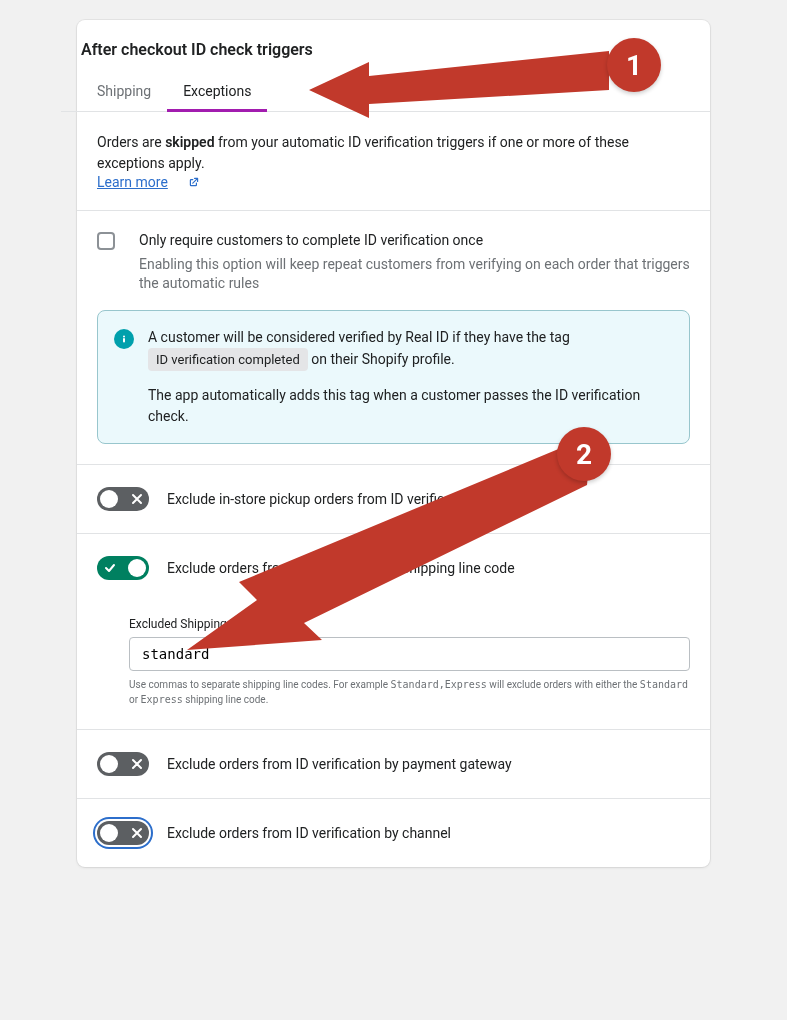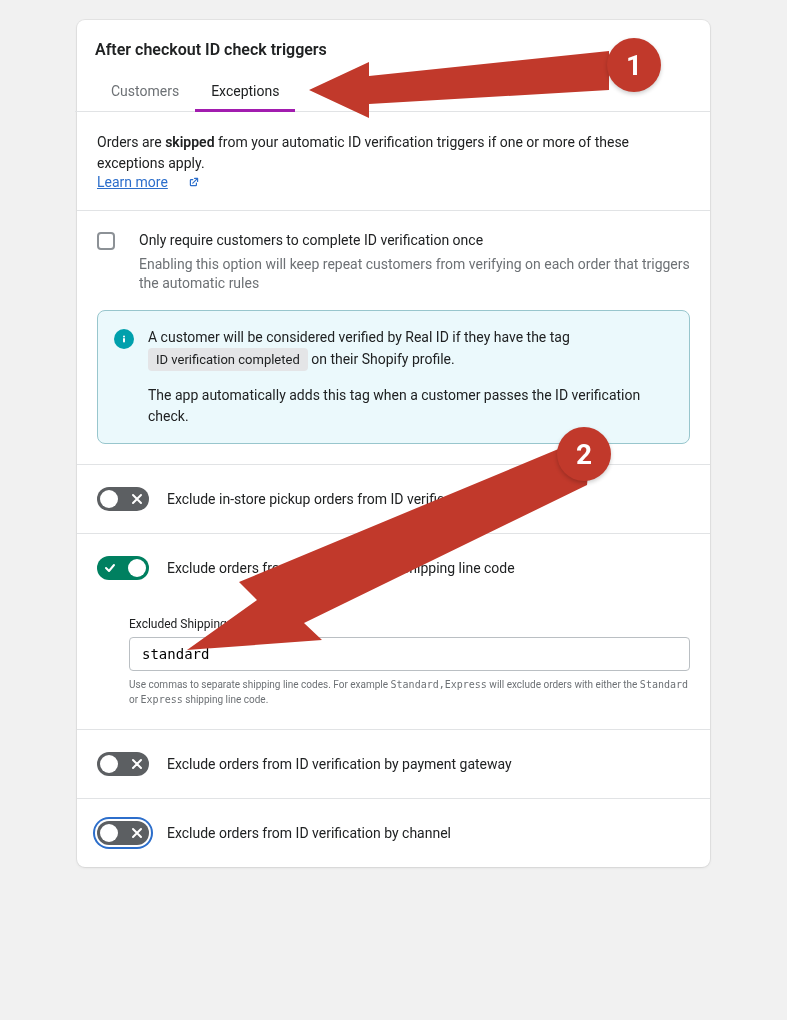--- a/index.html
+++ b/index.html
@@ -12,21 +12,21 @@
     }
     .card {
       width: 633px;
       margin: 0 auto;
       background: #fff;
       border-radius: 8px;
       box-shadow: 0 0 0 1px rgba(0,0,0,0.05), 0 1px 3px rgba(0,0,0,0.08);
       position: relative;
     }
     .card-header {
-      padding: 20px 20px 0 18px;
+      padding: 20px 20px 0 4px;
     }
     .card-title {
       font-size: 16px;
       font-weight: 600;
       margin-bottom: 14px;
     }
     .tabs {
       display: flex;
       border-bottom: 1px solid #e1e3e5;
       margin: 0 -20px;
@@ -206,21 +206,21 @@
     .arrow-svg { position: absolute; }
   </style>
 </head>
 <body>
 
 <div class="card">
 
   <div class="card-header">
     <div class="card-title">After checkout ID check triggers</div>
     <div class="tabs">
-      <div class="tab">Customers</div>
+      <div class="tab">Shipping</div>
       <div class="tab active">Exceptions</div>
     </div>
   </div>
 
   <div class="section">
     <p class="intro-text">
       <span>Orders are </span><b>skipped</b><span> from your automatic ID verification triggers if one or more of these exceptions apply.</span>
     </p>
     <a href="#" class="learn-more">
       <span>Learn more</span>

